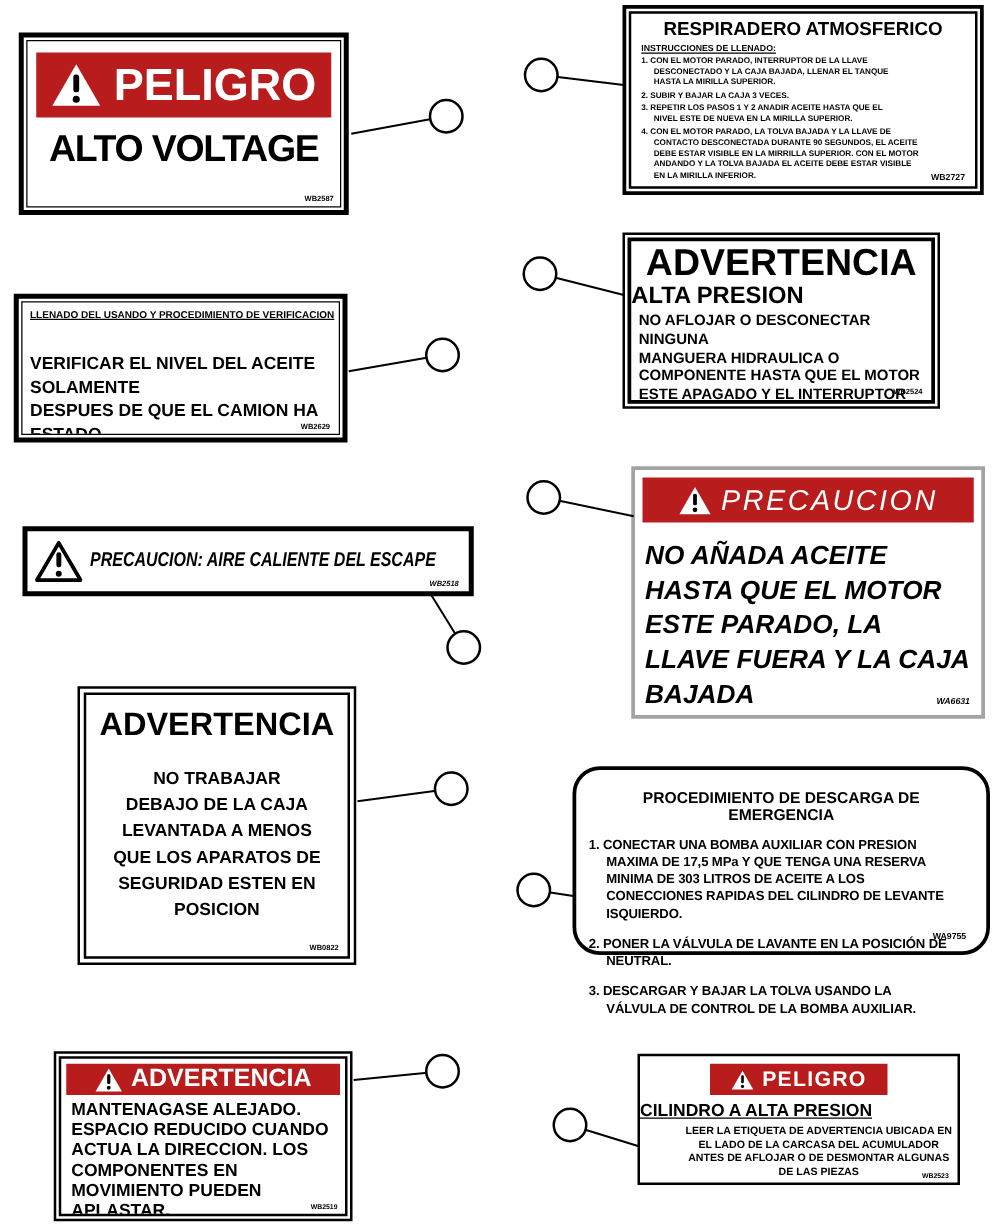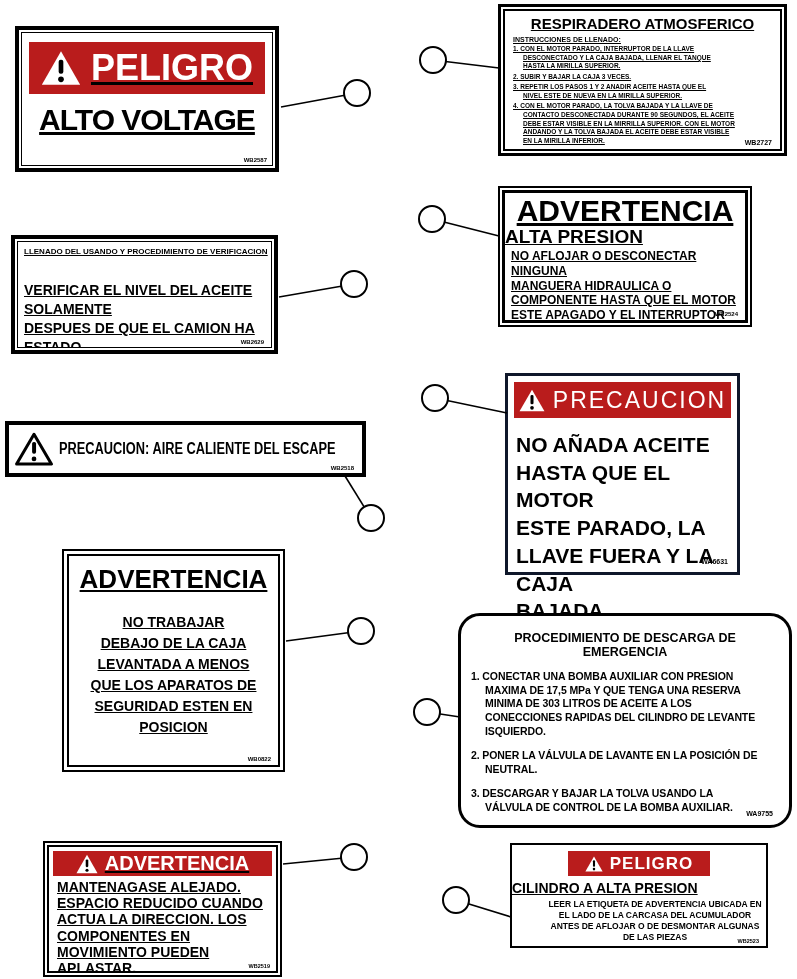--- a/index.html
+++ b/index.html
@@ -1,20 +1,20 @@
 <!DOCTYPE html>
 <html><head>
 <meta charset="utf-8">
 <style>
   html,body { margin:0; padding:0; background:#fff; }
   .page { position:relative; width:797px; height:979px; background:#fff;
           font-family:"Liberation Sans", sans-serif; color:#000; overflow:hidden; }
 
   .lbl { position:absolute; background:#fff; box-sizing:border-box; }
-  .in  { position:absolute; box-sizing:border-box; overflow:hidden;text-decoration:underline; }
+  .in  { position:absolute; box-sizing:border-box; overflow:hidden; }
   .code { position:absolute; font-weight:bold; font-size:6px; right:5px; bottom:2px; letter-spacing:0; }
 
   .banner { background:#b91c1c; color:#fff; display:flex; align-items:center; justify-content:center; }
   .tri { display:block; flex:0 0 auto; }
 
   
   .l1 { left:15px; top:26px; width:264px; height:146px; border:4px solid #000; }
   .l1 .in { inset:2px; border:1px solid #000; }
   .l1 .banner { margin:9px 7px 0; height:52px; gap:10px; font-size:36px; font-weight:bold; }
   .l1-body { margin-top:9px; text-align:center; font-size:30px; font-weight:bold; letter-spacing:-1px; white-space:nowrap; }
@@ -37,41 +37,41 @@
 
   
   .l4 { left:498px; top:186px; width:254px; height:141px; border:2px solid #000; }
   .l4 .in { inset:2px; border:3px solid #000; }
   .l4-t1 { margin-top:2px; text-align:center; font-size:30px; font-weight:bold; line-height:1.05; white-space:nowrap; }
   .l4-t2 { text-align:left; font-size:19px; font-weight:bold; line-height:1.05; }
   .l4-body { margin-top:3px; padding:0 6px; font-size:12px; font-weight:bold; line-height:1.22; white-space:pre-line; }
   .l4 .code { right:7px; bottom:3px; }
 
   
-  .l5 { left:5px; top:421px; width:361px; height:56px; border:4px solid #000;
-        display:flex; align-items:center; padding:0 6px; }
+  .l5 { left:18px; top:421px; width:361px; height:56px; border:4px solid #000;
+        display:flex; align-items:center; padding:0 6px;font-style:italic; }
   .l5-text { font-size:16px; font-weight:bold; white-space:nowrap;
              transform:scaleX(0.8); transform-origin:left center; margin-left:6px; }
   .l5 .code { right:8px; bottom:2px; }
 
   
-  .l6 { left:505px; top:373px; width:235px; height:202px; border:3px solid #0f172a; padding:6px; }
+  .l6 { left:505px; top:373px; width:283px; height:202px; border:3px solid #a3a3a3; padding:6px;font-style:italic; }
   .l6 .banner { height:36px; gap:8px; font-size:23px; font-weight:500; letter-spacing:2px; }
   .l6-body { margin-top:13px; padding-left:2px; font-size:21px; font-weight:bold; line-height:1.32; white-space:pre-line; }
   .l6 .code { font-size:7px; right:9px; bottom:7px; }
 
   
   .l7 { left:62px; top:549px; width:223px; height:223px; border:2px solid #000; }
   .l7 .in { inset:3px; border:2px solid #000; }
   .l7-t1 { margin-top:8px; text-align:center; font-size:26px; font-weight:bold; }
   .l7-body { margin-top:17px; text-align:center; font-size:14px; font-weight:bold; line-height:1.5; white-space:pre-line; }
   .l7 .code { right:7px; bottom:3px; }
 
   
-  .l8 { left:458px; top:613px; width:334px; height:215px; border:3px solid #000; border-radius:22px; padding:13px 10px 0; }
+  .l8 { left:458px; top:613px; width:334px; height:151px; border:3px solid #000; border-radius:22px; padding:13px 10px 0; }
   .l8-title { margin-top:2px; text-align:center; font-size:12.5px; font-weight:bold; }
   .l8-item { margin-top:11px; font-size:10.5px; font-weight:bold; line-height:1.3;
              white-space:pre-line; padding-left:14px; text-indent:-14px; letter-spacing:-0.1px; }
   .l8 .code { font-size:7px; right:16px; bottom:8px; }
 
   
   .l9 { left:43px; top:841px; width:239px; height:136px; border:2px solid #000; }
   .l9 .in { inset:2px; border:2px solid #000; padding:4px; }
   .l9 .banner { height:25px; gap:7px; font-size:20px; font-weight:bold; }
   .l9-body { margin-top:3px; padding:0 4px; font-size:14px; font-weight:bold; line-height:1.16; white-space:pre-line; }

